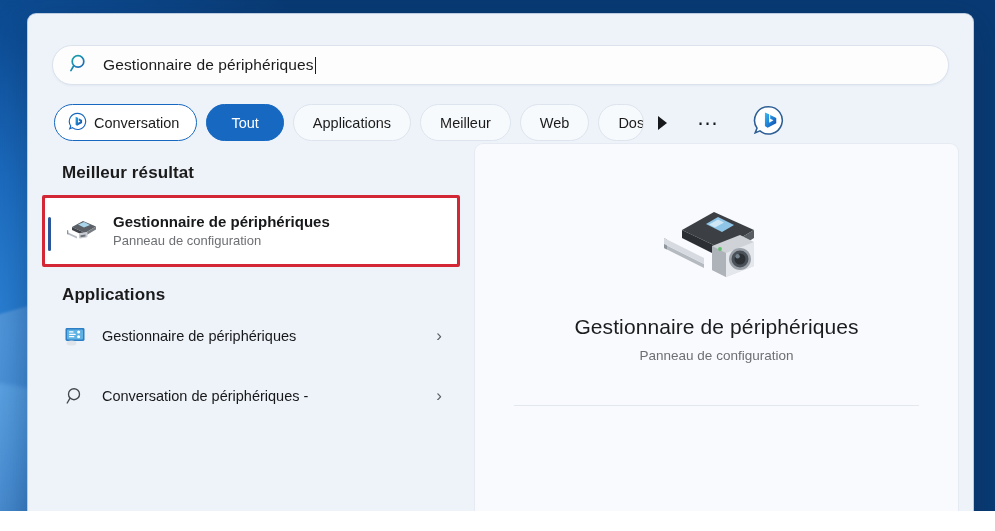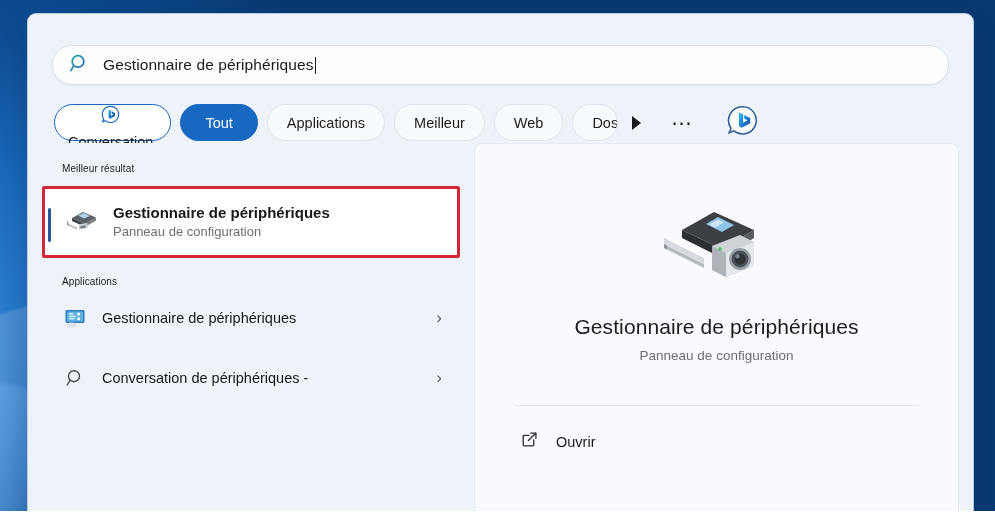--- a/index.html
+++ b/index.html
@@ -101,21 +101,20 @@
     background: #f7fafd;
     border: 1px solid #dde4ee;
     white-space: nowrap;
     flex: 0 0 auto;
   }
   .pill.conversation {
     background: #ffffff;
     border: 1.6px solid #1668c1;
     padding-left: 13px;
     padding-right: 17px;
-    flex-direction: column;
   }
   .pill.active {
     background: #1668c1;
     border-color: #1668c1;
     color: #ffffff;
     font-weight: 400;
     padding: 0 24px;
   }
   .pill.clipped { max-width: 46px; padding-right: 4px; overflow: hidden; }
   .next-arrow {
@@ -139,22 +138,22 @@
 
   
   .body-row { display: flex; height: 386px; }
 
   .results-col {
     width: 444px;
     padding: 10px 0 0 0;
     background: transparent;
   }
   .section-title {
-    font-size: 10px;
-    font-weight: 400;
+    font-size: 17px;
+    font-weight: 700;
     color: #1b1b1b;
     padding: 10px 0 0 34px;
     letter-spacing: .1px;
   }
 
   
   .best-wrap { position: relative; padding: 12px 0 0 14px; }
   .redbox {
     position: relative;
     width: 418px;
@@ -448,28 +447,17 @@
               <circle cx="58" cy="55" r="1.9" fill="#5fbf6a"></circle>
             </g>
           </svg>
         </div>
 
         <div class="preview-title">Gestionnaire de périphériques</div>
         <div class="preview-sub">Panneau de configuration</div>
 
         <div class="preview-divider"></div>
 
-        <div class="open-row">
-          <span>
-            <svg width="19" height="19" viewBox="0 0 19 19">
-              <path d="M3.2 6.4v8.4a1.1 1.1 0 0 0 1.1 1.1h8.4a1.1 1.1 0 0 0 1.1-1.1V10" fill="none" stroke="#2b2f33" stroke-width="1.35" stroke-linecap="round"></path>
-              <path d="M3.2 6.4a1.1 1.1 0 0 1 1.1-1.1H9" fill="none" stroke="#2b2f33" stroke-width="1.35" stroke-linecap="round"></path>
-              <path d="M10.7 3.1h5.2v5.2" fill="none" stroke="#2b2f33" stroke-width="1.35" stroke-linecap="round" stroke-linejoin="round"></path>
-              <line x1="15.7" y1="3.3" x2="8.4" y2="10.6" stroke="#2b2f33" stroke-width="1.35" stroke-linecap="round"></line>
-            </svg>
-          </span>
-          <span class="open-label">Ouvrir</span>
-        </div>
       </div>
 
     </div>
   </div>
 </div>
 
 </body></html>

